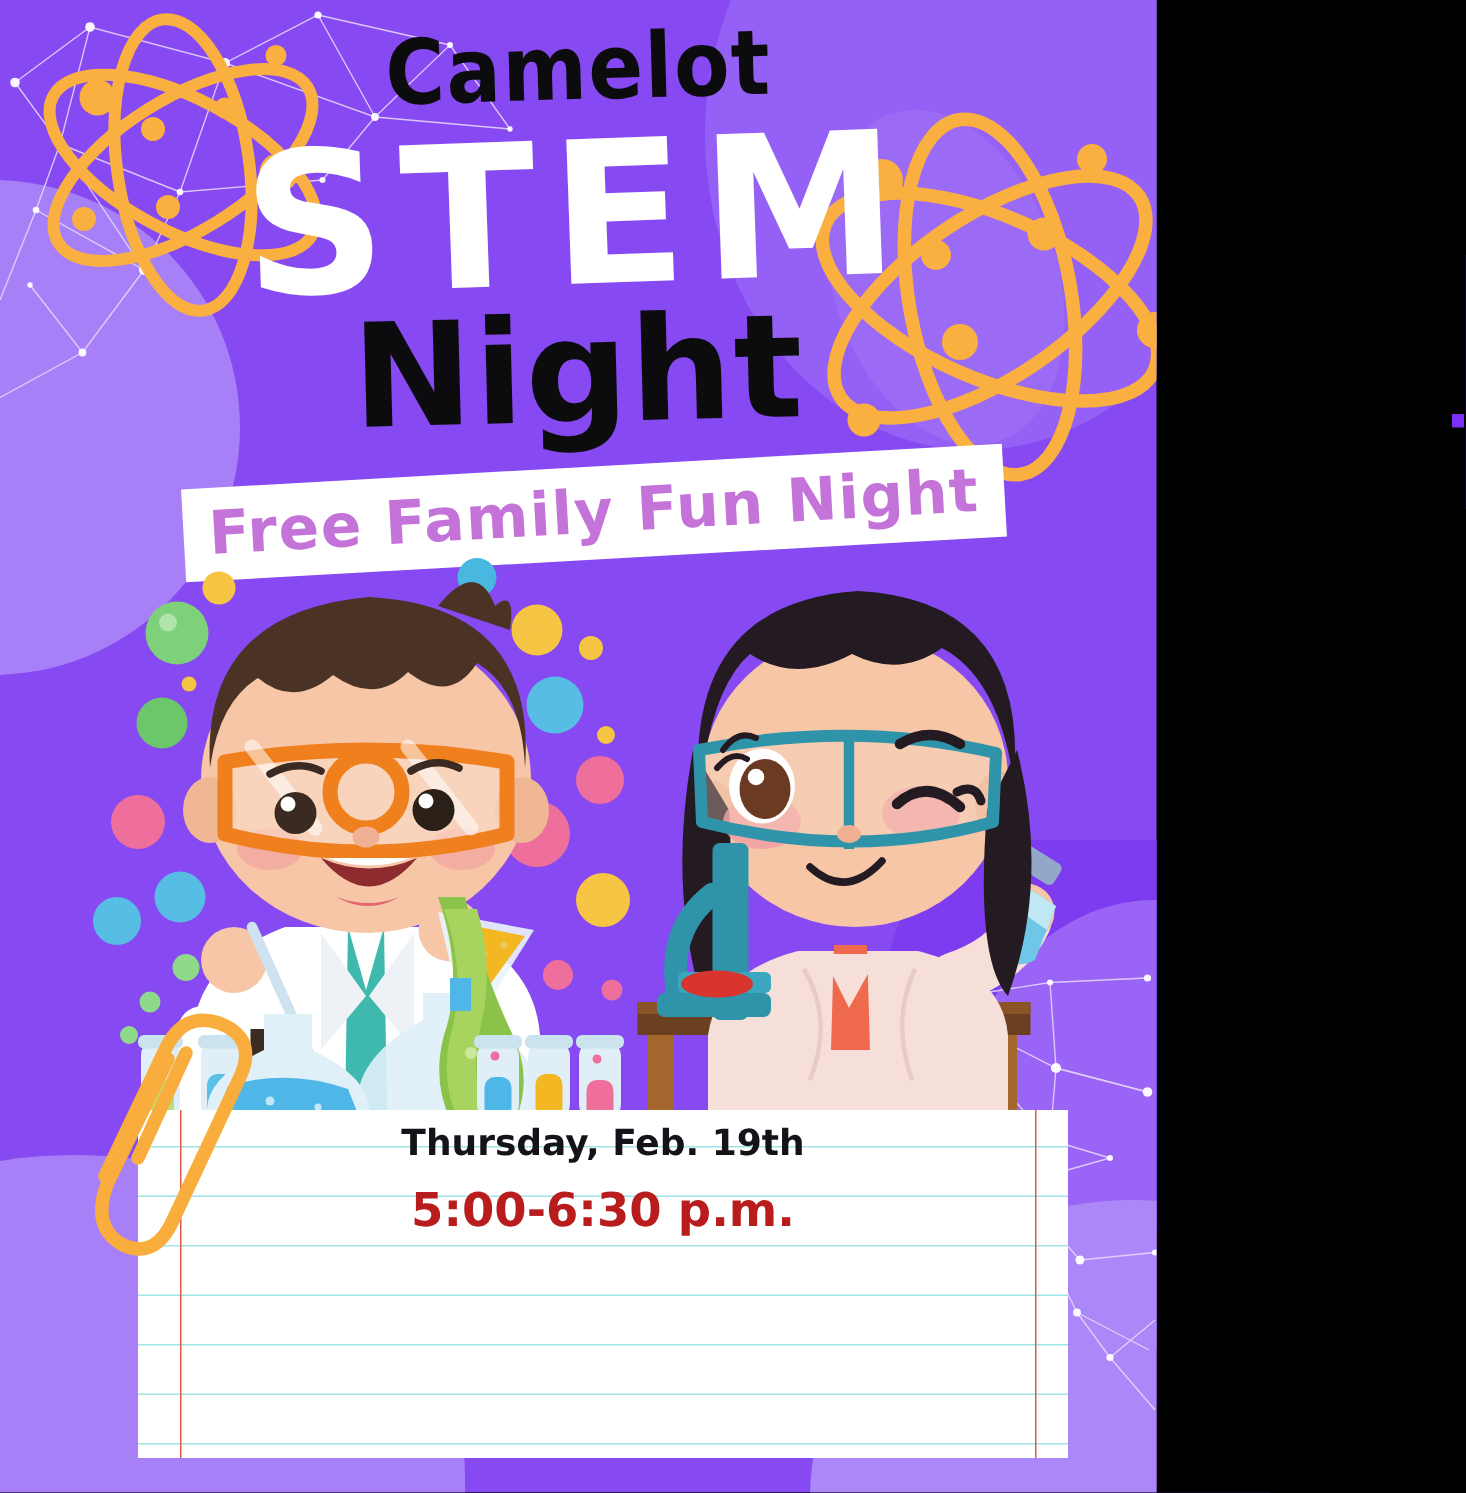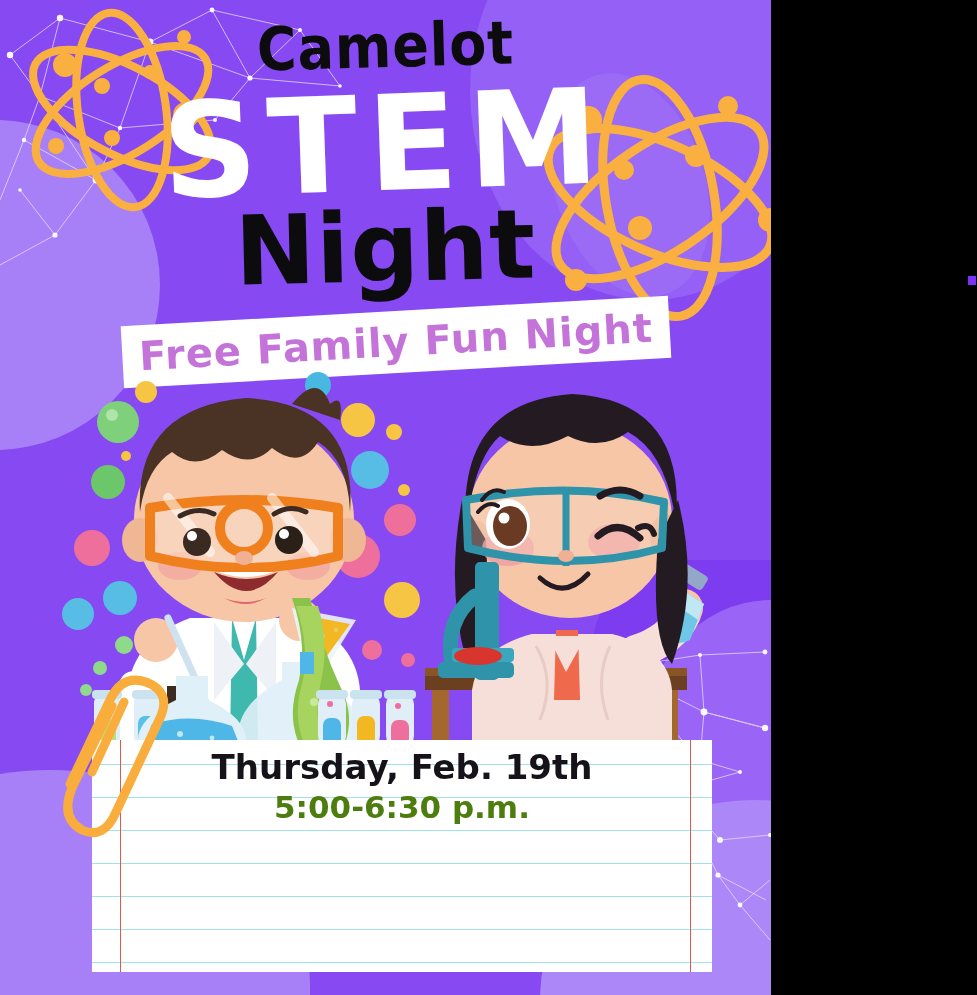--- a/index.html
+++ b/index.html
@@ -51,25 +51,25 @@
                color:#c473d9;letter-spacing:1px;white-space:nowrap;}
 
   
   #notebook{position:absolute;left:92px;top:740px;width:620px;height:232px;
             background:#ffffff;overflow:hidden;}
   .rule{position:absolute;left:0;width:620px;height:1px;background:#9fe3e8;}
   .vmargin{position:absolute;top:0;width:1px;height:232px;background:#e0574e;}
 
   .nb-inner{position:absolute;left:0;top:0;width:620px;height:232px;}
   .nb-date{position:absolute;left:0;top:10px;width:620px;text-align:center;
-           font-family:"DejaVu Sans",sans-serif;font-weight:700;font-size:34px;
+           font-family:"DejaVu Sans",sans-serif;font-weight:700;font-size:24px;
            color:#151219;letter-spacing:0px;line-height:1.0;}
   .nb-time{position:absolute;left:0;top:52px;width:620px;text-align:center;
            font-family:"DejaVu Sans",sans-serif;font-weight:700;font-size:31px;
-           color:#4d7c0f;line-height:1.0;}
+           color:#b91c1c;line-height:1.0;}
   ul.nb-list{position:absolute;left:18px;top:96px;width:590px;margin:0;
              padding:0 0 0 26px;list-style:none;}
   ul.nb-list li{position:relative;font-family:"DejaVu Sans",sans-serif;
                 font-weight:700;font-size:18.5px;color:#151219;
                 line-height:33px;margin:0 0 1px 0;}
   ul.nb-list li::before{content:"";position:absolute;left:-18px;top:14px;
                         width:7px;height:7px;border-radius:50%;background:#151219;}
 
   
   .artifact{position:absolute;left:968px;top:276px;width:8px;height:9px;

